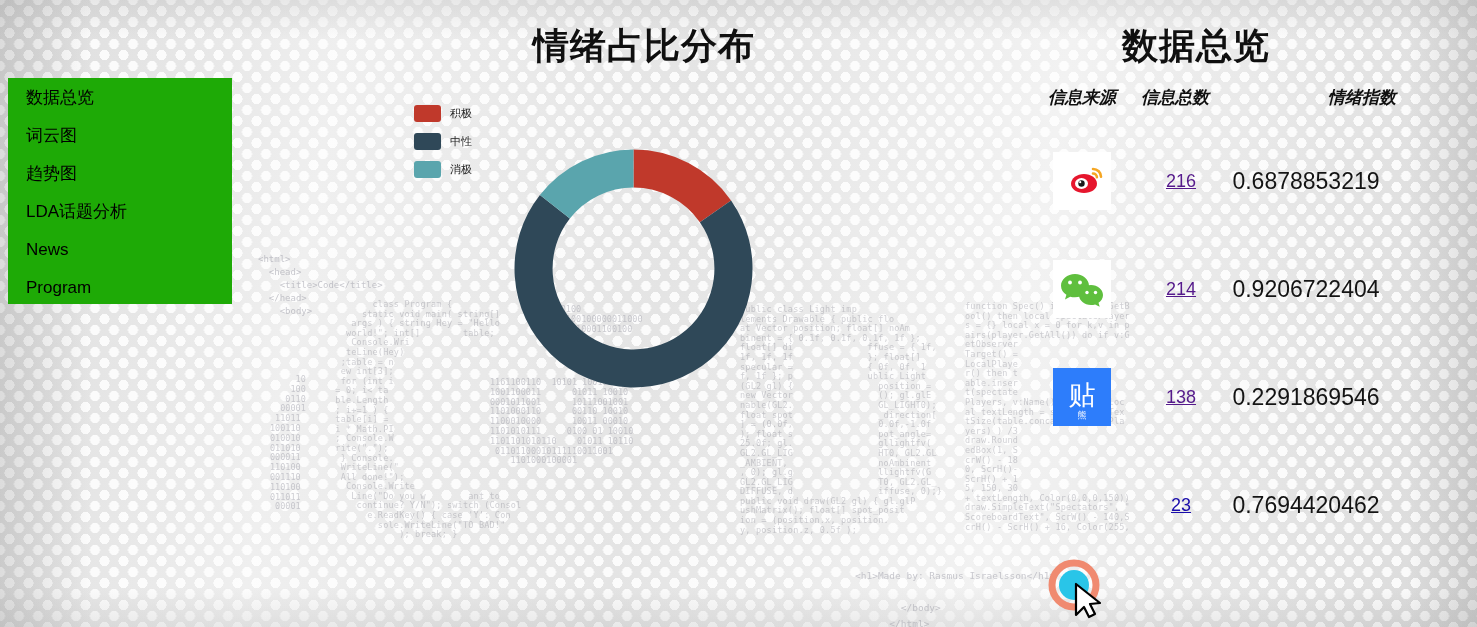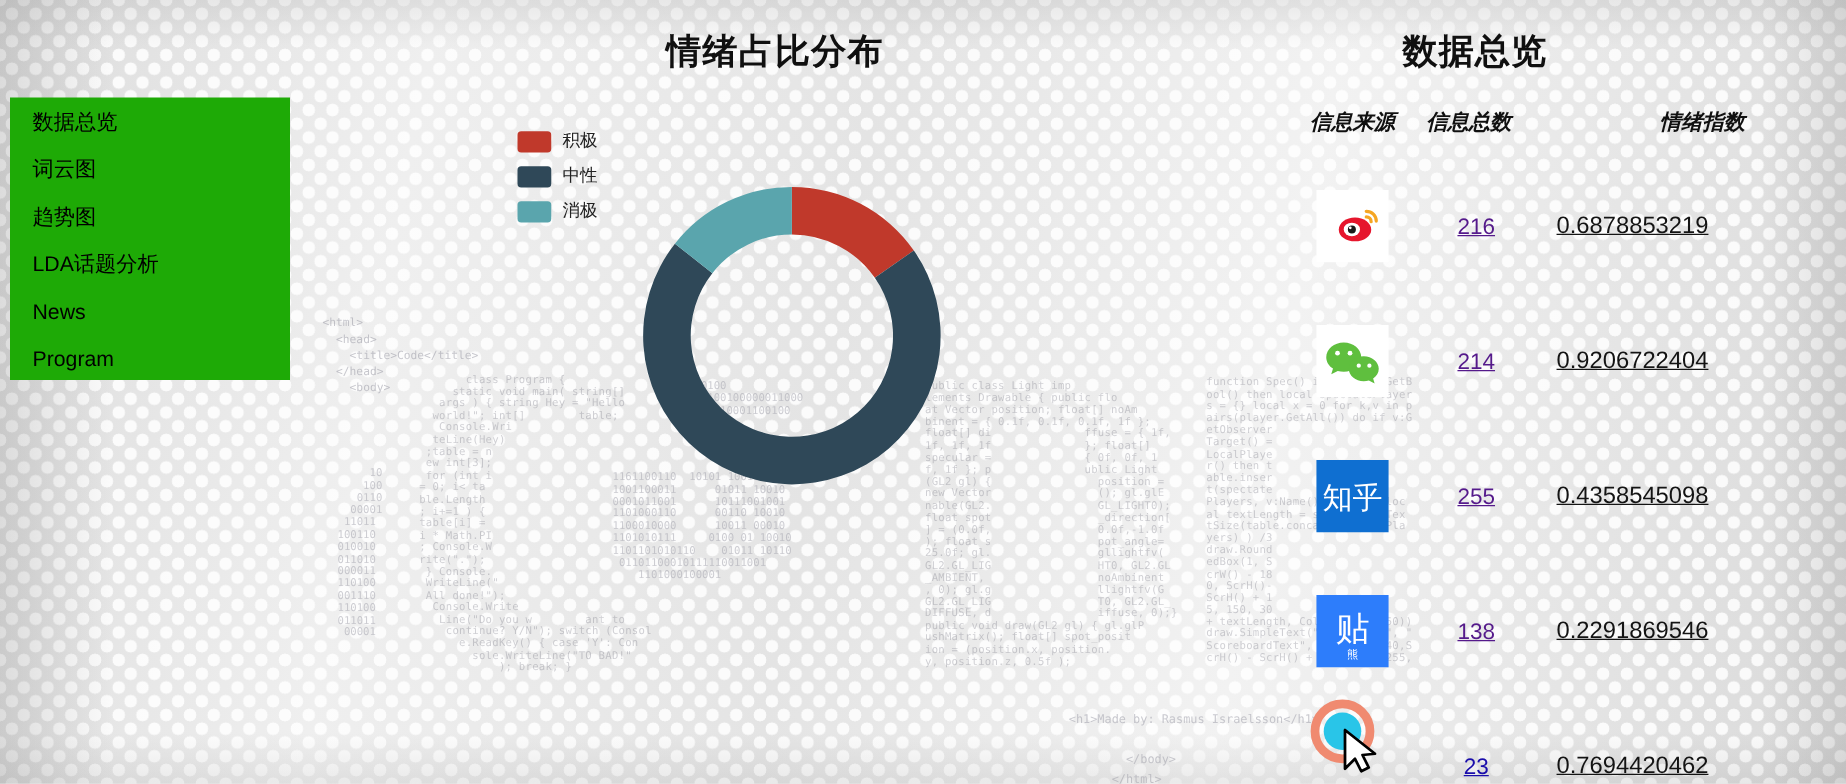--- a/index.html
+++ b/index.html
@@ -84,21 +84,21 @@
     color: #a6a6b0;
     opacity: 0.55;
     white-space: pre;
   }
 
   
   .page-title {
     position: absolute;
     font-weight: bold;
     color: #101010;
-    font-size: 28px;
+    font-size: 36px;
     letter-spacing: 1px;
     white-space: nowrap;
   }
   #title-chart { left: 533px; top: 22px; }
   #title-table { left: 1122px; top: 22px; }
 
   
   #sidebar {
     position: absolute;
     left: 8px;
@@ -130,21 +130,21 @@
     align-items: center;
     height: 28px;
   }
   .legend-swatch {
     width: 27px;
     height: 17px;
     border-radius: 3px;
     margin-right: 9px;
   }
   .legend-label {
-    font-size: 14px;
+    font-size: 11px;
     color: #222;
     white-space: nowrap;
   }
 
   
   #donut-wrap {
     position: absolute;
     left: 514px;
     top: 149px;
     width: 239px;
@@ -181,24 +181,23 @@
   }
   .count-link {
     font-size: 18px;
     text-decoration: underline;
     white-space: nowrap;
     margin-left: 12px;
   }
   .count-link.visited { color: #551a8b; }
   .count-link.fresh   { color: #1a0dab; text-align: center; }
   .sent-val {
-    font-size: 19px;
+    font-size: 23px;
     color: #141414;
     white-space: nowrap;
-    text-decoration: underline;
   }
 
   
   .src-icon {
     width: 58px;
     height: 58px;
     margin: 0 auto;
     display: block;
     position: relative;
   }
@@ -411,32 +410,20 @@
       </svg>
             </span>
           </td>
           <td><a href="#" class="count-link visited">214</a></td>
           <td><span class="sent-val">0.9206722404</span></td>
         </tr>
         <tr>
           <td>
             <span class="src-icon">
               <svg width="58" height="58" viewBox="0 0 58 58">
-        <rect width="58" height="58" fill="#0f6fd1"></rect>
-        <text x="29" y="38" font-family="'DejaVu Sans',sans-serif" font-size="24" fill="#ffffff" text-anchor="middle">知乎</text>
-      </svg>
-            </span>
-          </td>
-          <td><a href="#" class="count-link visited">255</a></td>
-          <td><span class="sent-val">0.4358545098</span></td>
-        </tr>
-        <tr>
-          <td>
-            <span class="src-icon">
-              <svg width="58" height="58" viewBox="0 0 58 58">
         <rect width="58" height="58" fill="#2d7dfb"></rect>
         <text x="29" y="36" font-family="'DejaVu Sans',sans-serif" font-size="27" fill="#ffffff" text-anchor="middle">贴</text>
         <text x="29" y="50" font-family="'DejaVu Sans',sans-serif" font-size="9" fill="#ffffff" text-anchor="middle">熊</text>
       </svg>
             </span>
           </td>
           <td><a href="#" class="count-link visited">138</a></td>
           <td><span class="sent-val">0.2291869546</span></td>
         </tr>
         <tr>

